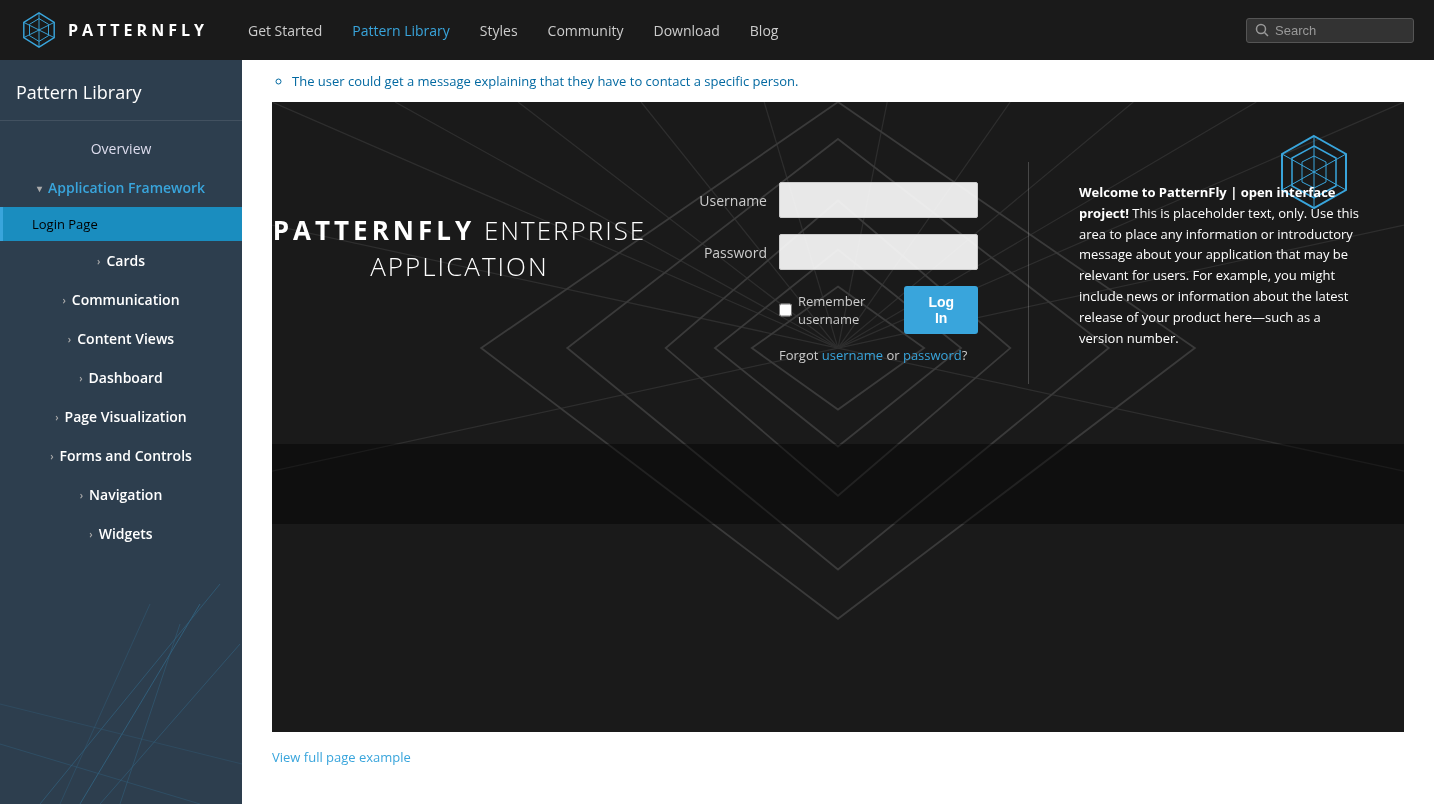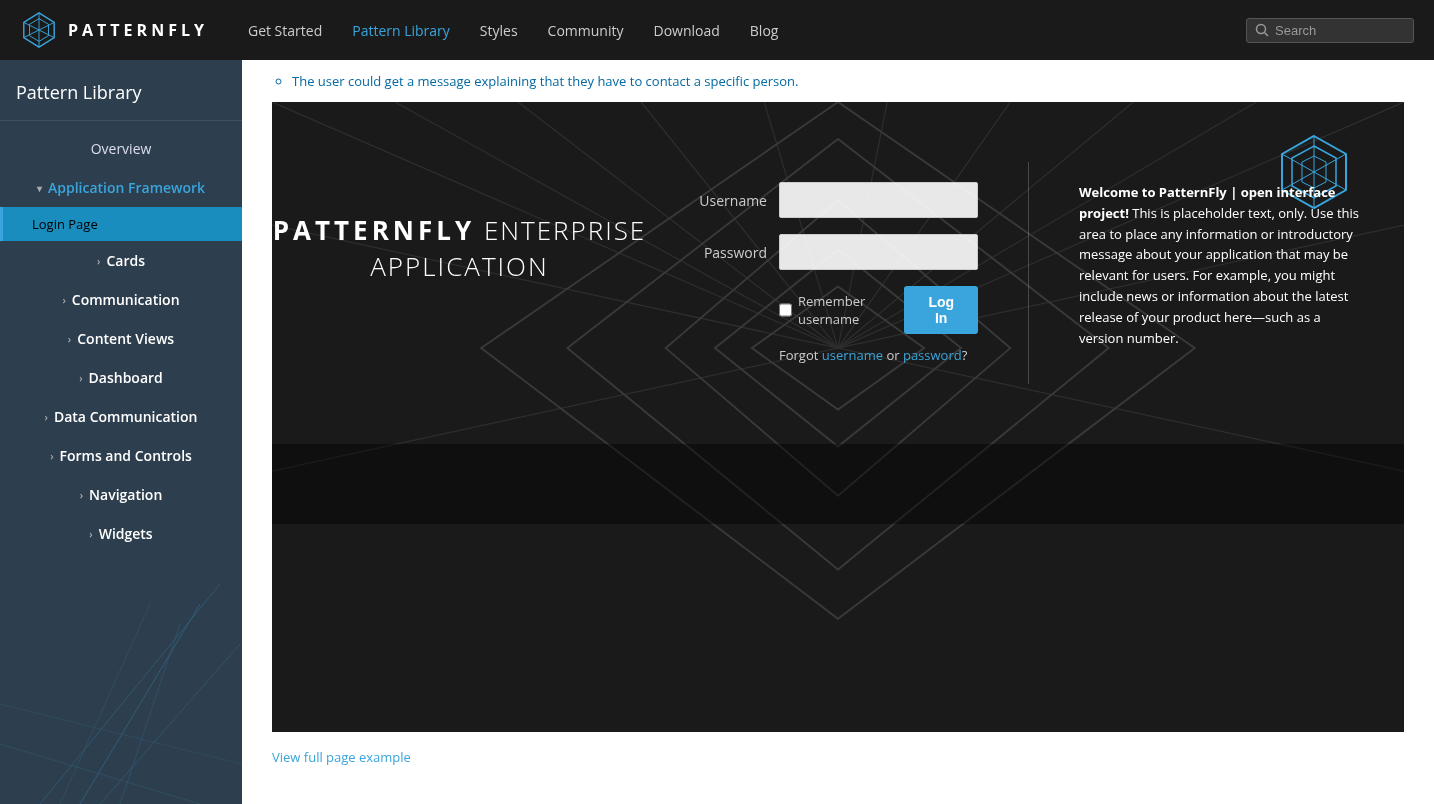--- a/index.html
+++ b/index.html
@@ -381,21 +381,21 @@
           <span>Content Views</span>
         </div>
 
         <div class="sidebar-item section-header">
           <span class="chevron">›</span>
           <span>Dashboard</span>
         </div>
 
         <div class="sidebar-item section-header">
           <span class="chevron">›</span>
-          <span>Data Communication</span>
+          <span>Page Visualization</span>
         </div>
 
         <div class="sidebar-item section-header">
           <span class="chevron">›</span>
           <span>Forms and Controls</span>
         </div>
 
         <div class="sidebar-item section-header">
           <span class="chevron">›</span>
           <span>Navigation</span>

